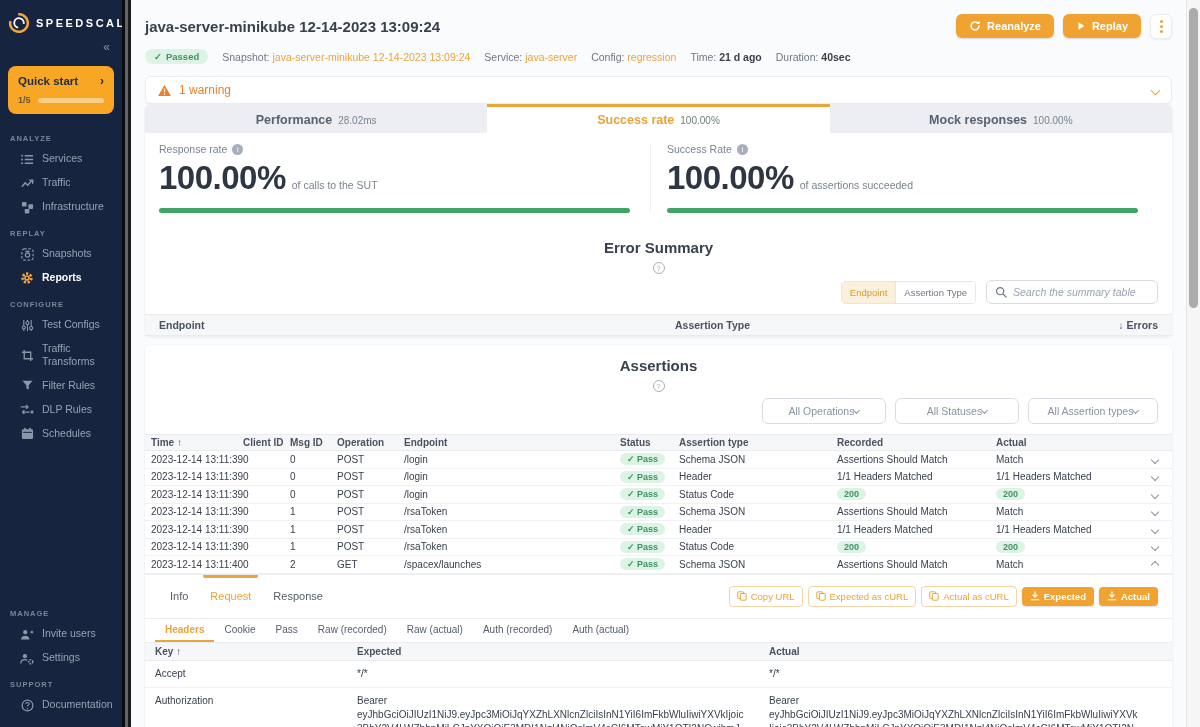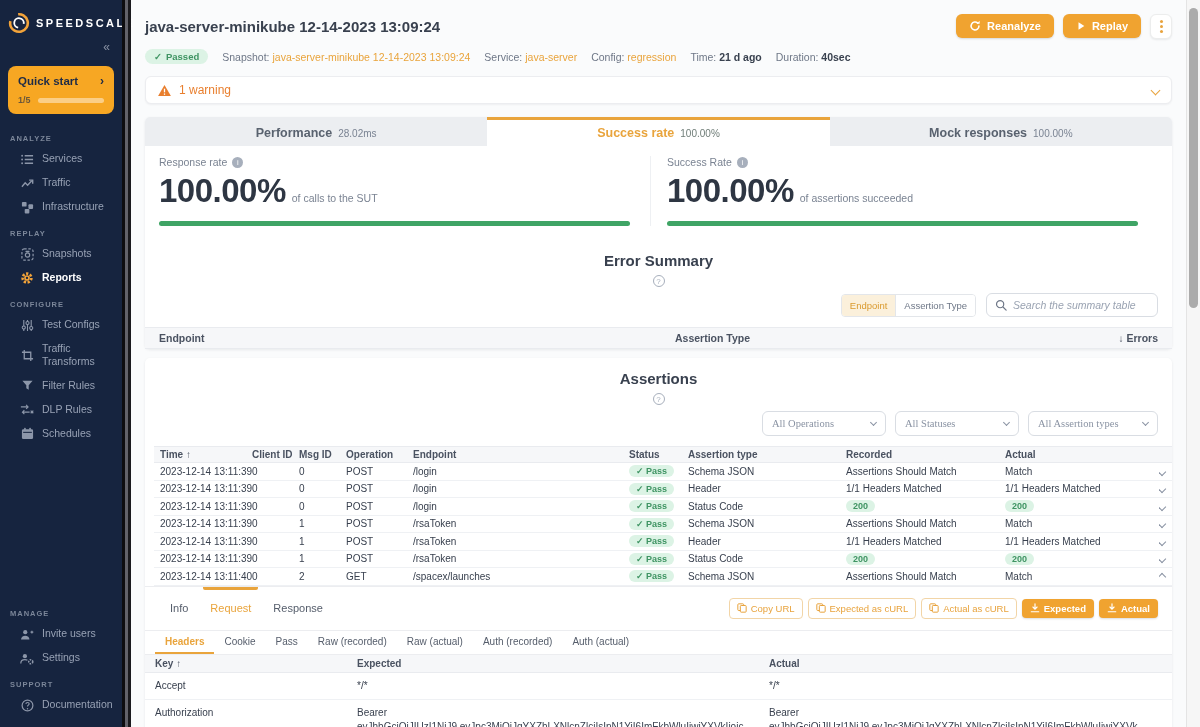--- a/index.html
+++ b/index.html
@@ -35,21 +35,21 @@
   .actions { margin-left:auto; display:flex; align-items:center; gap:9px; }
   .btn-orange { background:#F0A330; color:#fff; border:none; border-radius:6px; font-size:11px; font-weight:bold; font-family:inherit; padding:6px 13px; display:flex; align-items:center; gap:6px; cursor:pointer; box-shadow:0 1px 2px rgba(16,24,40,.15); }
   .kebab { width:22px; height:25px; background:#fff; border:1px solid #eceded; border-radius:6px; display:flex; align-items:center; justify-content:center; cursor:pointer; box-shadow:0 1px 2px rgba(16,24,40,.08); }
   .kdots { width:3px; height:3px; border-radius:50%; background:#E8A33D; box-shadow:0 -5px 0 #E8A33D, 0 5px 0 #E8A33D; }
 
   .meta { display:flex; align-items:center; gap:14px; margin:5px 0 12px 0; color:#6E7787; font-size:10.5px; }
   .pill { display:inline-flex; align-items:center; gap:4px; background:#DCF3E5; color:#3F9463; border-radius:10px; padding:2px 9px; font-size:9.5px; font-weight:bold; }
   .meta .lk { color:#E9A43C; }
   .meta b { color:#39414F; }
 
-  .warn-card { background:#fff; border:1px solid #ECEDF0; border-radius:6px; box-shadow:0 1px 2px rgba(16,24,40,.05); padding:6px 12px; display:flex; align-items:center; gap:8px; margin-bottom:13px; }
+  .warn-card { background:#fff; border:1px solid #ECEDF0; border-radius:6px; box-shadow:0 1px 2px rgba(16,24,40,.05); padding:6px 12px; display:flex; align-items:center; gap:8px; }
   .warn-text { color:#E97F2E; font-size:12px; }
   .chev { display:inline-block; width:6px; height:6px; border-right:1.6px solid #8A93A3; border-bottom:1.6px solid #8A93A3; transform:rotate(45deg); }
   .chev.up { transform:rotate(-135deg); }
   .chev.orange { border-color:#E8A33D; width:7px; height:7px; }
 
   .card { background:#fff; border-radius:5px; box-shadow:0 1px 3px rgba(16,24,40,.08); }
   .tabs { display:flex; background:#ECEEF1; border-radius:5px 5px 0 0; overflow:hidden; }
   .tab { flex:1; height:29px; display:flex; align-items:center; justify-content:center; gap:6px; font-size:12.5px; font-weight:bold; color:#59626F; cursor:pointer; border-top:3px solid transparent; }
   .tab .tval { font-size:10px; font-weight:normal; color:#7A8392; }
   .tab.active { background:#fff; border-top-color:#E9A43C; color:#E9A43C; }
@@ -74,25 +74,25 @@
   .tg-btn.active { background:#FBF0DB; color:#DA9A2E; }
   .tg-btn + .tg-btn { border-left:1px solid #E3E6EA; }
   .search { display:flex; align-items:center; gap:6px; border:1px solid #D9DDE3; border-radius:6px; padding:5px 8px; width:172px; background:#fff; }
   .search input { border:none; outline:none; font-size:10.5px; width:100%; font-family:inherit; color:#39414F;font-style:italic; }
   .search input::placeholder { color:#9AA3B2; }
 
   .err-thead { display:grid; grid-template-columns:516px 1fr auto; padding:4px 14px; background:#F6F7F9; border-top:1px solid #E9EBEF; border-bottom:1px solid #E9EBEF; font-size:10.5px; font-weight:bold; color:#4A5261; }
   .no-rows { text-align:center; padding:14px 0 18px 0; color:#6E7787; font-size:10.5px; }
 
   .filters { margin-left:auto; display:flex; align-items:center; gap:9px; }
-  .select { display:flex; align-items:center; justify-content:space-between; border:1px solid #D9DDE3; border-radius:6px; padding:6px 9px; width:124px; font-size:10.5px; color:#8A93A3; background:#fff; cursor:pointer;font-family:Liberation Serif, serif; }
+  .select { display:flex; align-items:center; justify-content:center; border:1px solid #D9DDE3; border-radius:6px; padding:6px 9px; width:124px; font-size:10.5px; color:#8A93A3; background:#fff; cursor:pointer; }
   .select.wide { width:130px; }
   .select .chev { width:5px; height:5px; margin-top:-2px; }
 
-  .a-grid { display:grid; grid-template-columns:92px 47px 47px 67px 216px 59px 158px 159px 154px 1fr; align-items:center; padding:0 6px;margin-left:9px; }
+  .a-grid { display:grid; grid-template-columns:92px 47px 47px 67px 216px 59px 158px 159px 154px 1fr; align-items:center; padding:0 6px; }
   .a-thead { background:#F6F7F9; border-top:1px solid #E9EBEF; border-bottom:1px solid #E9EBEF; height:17px; font-size:10px; font-weight:bold; color:#4A5261; }
   .a-row { height:17.5px; border-bottom:1px solid #EFF1F4; font-size:10px; color:#39414F; cursor:pointer; }
   .a-cell { white-space:nowrap; overflow:hidden; }
   .a-row .pill { padding:1px 7px; font-size:9px; }
   .chev-cell { text-align:right; padding-right:8px; }
   .arr { font-size:10px; color:#4A5261; }
 
   .detail { border-top:1px solid #ECEDF0; }
   .d-tabs { display:flex; align-items:center; padding:0 14px; height:44px; border-bottom:1px solid #ECEDF0; }
   .d-tab { position:relative; height:100%; display:flex; align-items:center; padding:0 11px; font-size:11px; color:#555D6B; cursor:pointer; }

